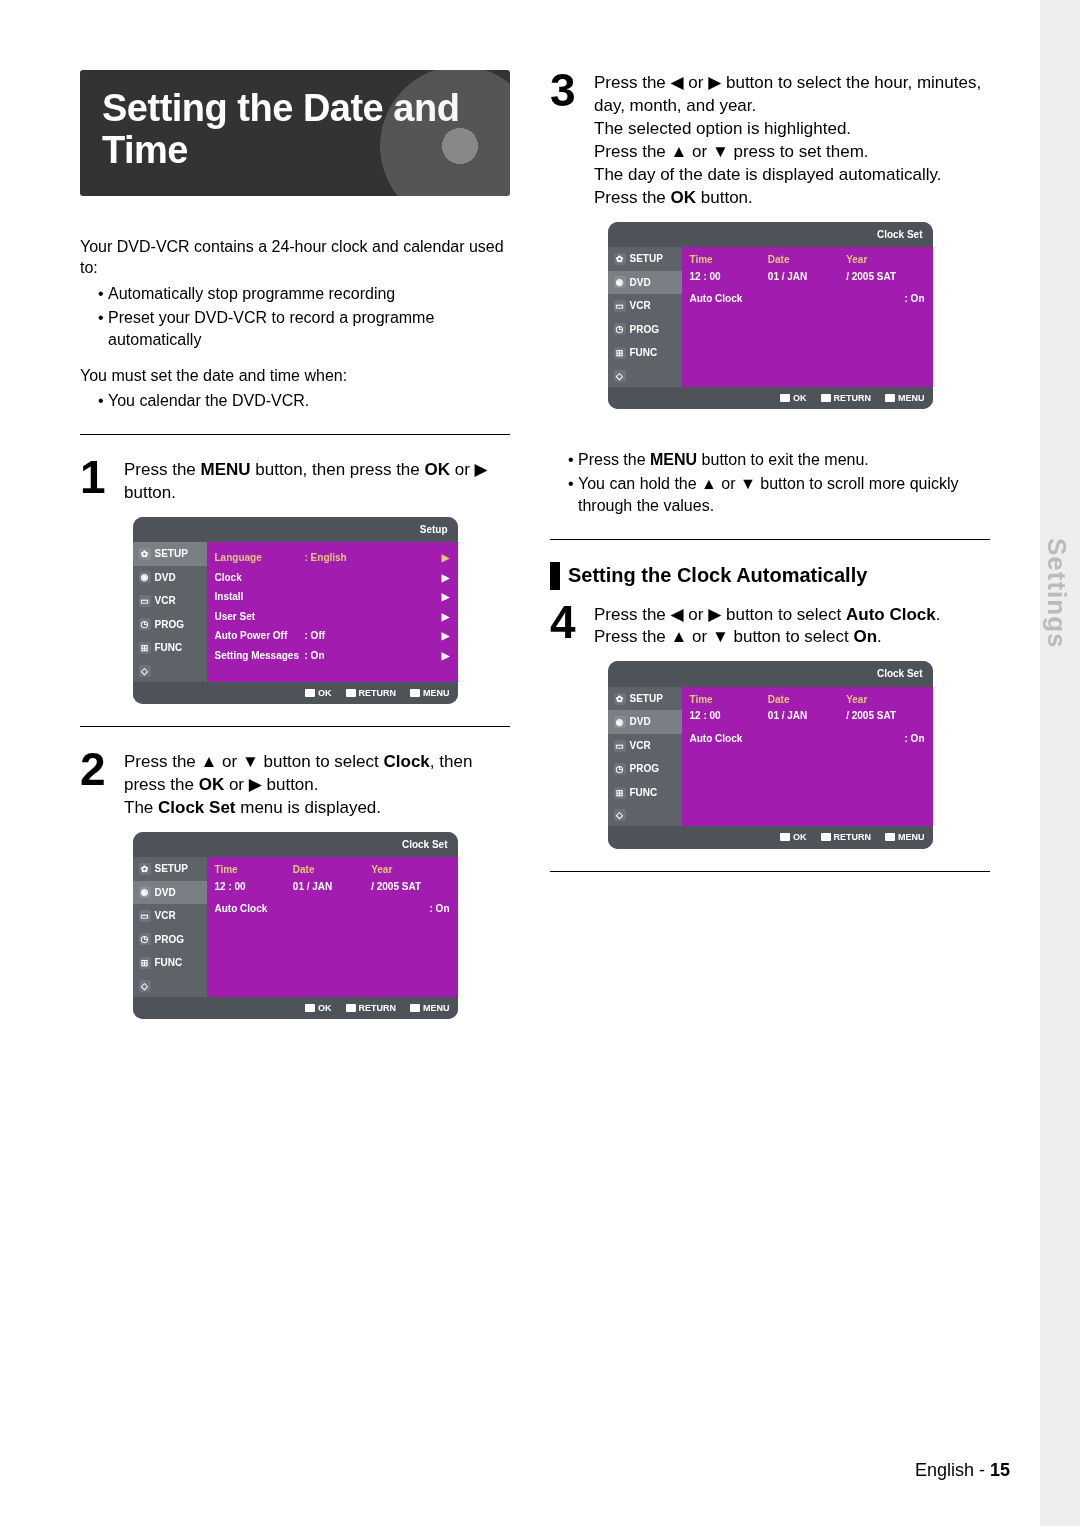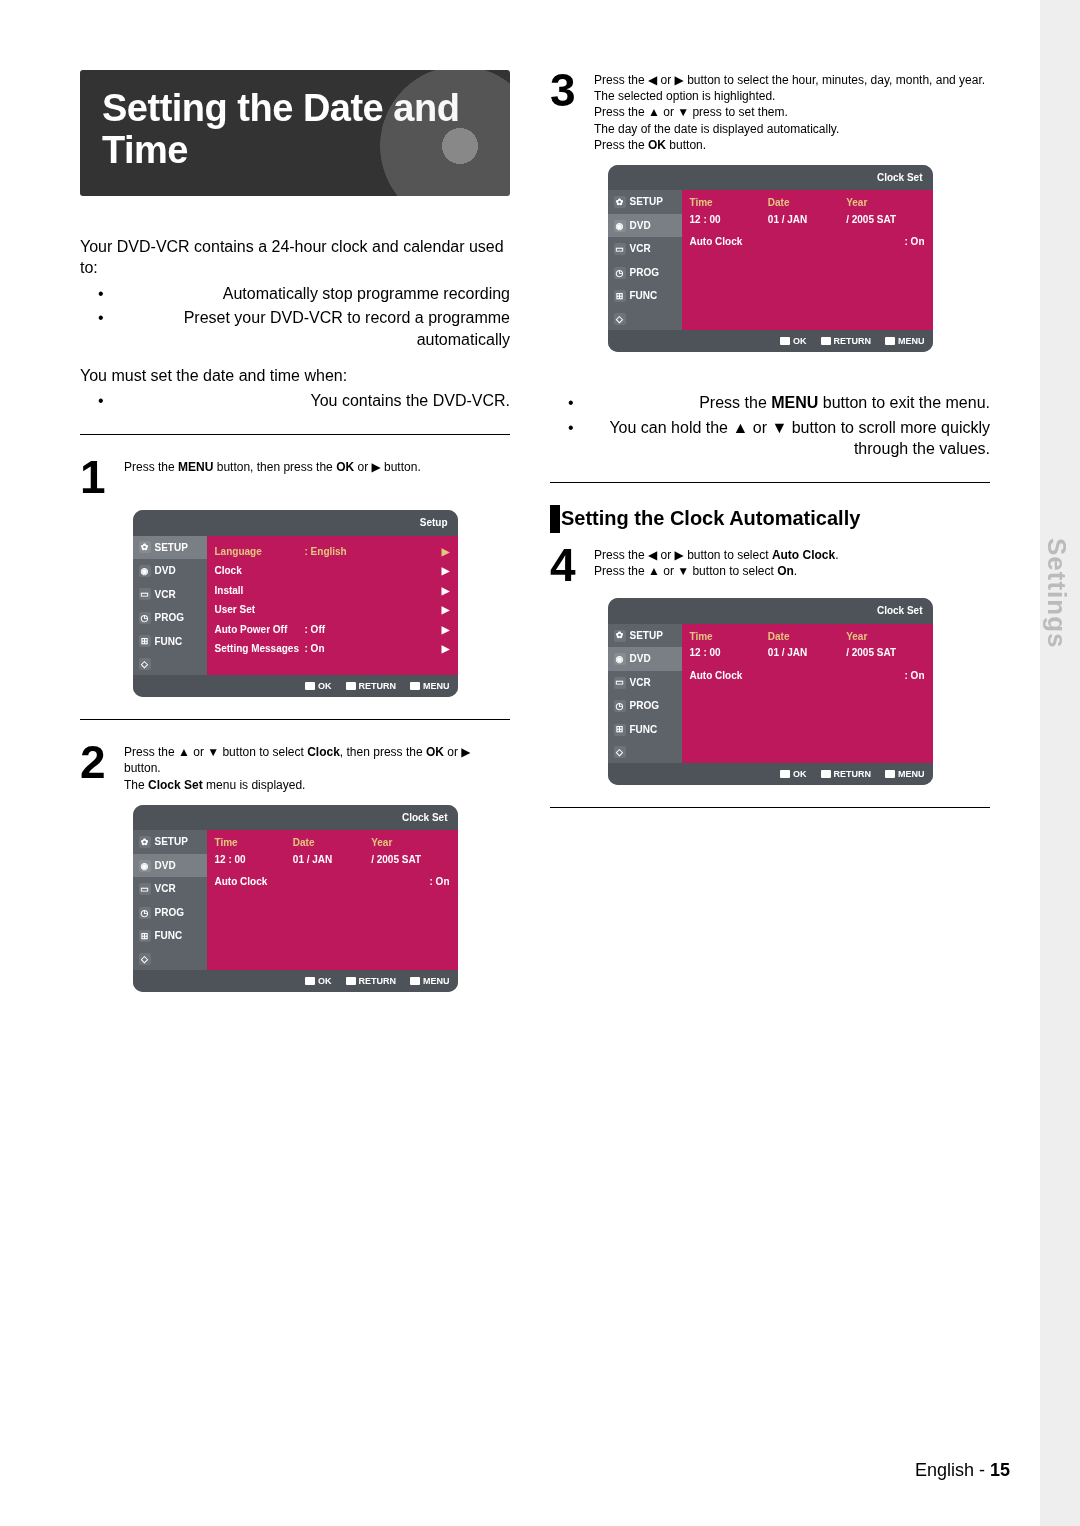--- a/index.html
+++ b/index.html
@@ -5,48 +5,48 @@
   * { box-sizing: border-box; margin: 0; padding: 0; }
   body { font-family: Arial, sans-serif; background: #fff; width: 1080px; height: 1526px; position: relative; color: #000; font-size: 17px; line-height: 1.35; }
   .page { padding: 70px 60px 40px 80px; position: relative; }
   .columns { display: flex; gap: 40px; }
   .colL { width: 430px; }
   .colR { width: 440px; }
   .hero { background: #333; color: #fff; padding: 18px 22px 24px 22px; margin-bottom: 24px; border-radius: 3px; position: relative; overflow: hidden; }
   .hero h1 { font-size: 38px; font-weight: bold; font-family: Arial, sans-serif; line-height: 1.1; letter-spacing: -0.5px; }
   .hero-disc { position: absolute; right: -30px; bottom: -30px; width: 160px; height: 160px; border-radius: 50%; background: radial-gradient(circle at 50% 50%, #888 0 18px, #555 18px 20px, rgba(220,220,220,0.2) 20px 80px, rgba(80,80,80,0.2) 80px); }
   .intro { font-size: 16px; margin-top: 40px; }
-  .intro ul { padding-left: 12px; margin: 4px 0 14px 6px; text-align: right; }
+  .intro ul { padding-left: 12px; margin: 4px 0 14px 6px; }
   .intro li { list-style: none; position: relative; padding-left: 10px; margin-bottom: 3px; }
   .intro li:before { content: "•"; position: absolute; left: 0; }
   hr.sep { border: none; border-top: 1px solid #000; margin: 22px 0; }
   .step { display: flex; gap: 10px; margin-bottom: 12px; }
   .stepnum { font-size: 46px; font-weight: bold; font-family: Arial; line-height: 0.9; min-width: 34px; }
-  .steptxt { font-size: 12px; padding-top: 2px; flex: 1; }
+  .steptxt { font-size: 17px; padding-top: 2px; flex: 1; }
   .bold { font-weight: bold; }
   .osd { width: 325px; margin: 12px auto 14px auto; border-radius: 10px; background: #5e636a; color: #fff; font-family: Arial; font-size: 10px; font-weight: bold; overflow: hidden; }
   .osd-header { text-align: right; padding: 6px 10px; font-size: 10px; background: #4e535a; }
   .osd-body { display: flex; }
   .osd-side { width: 74px; }
   .osd-tab { display: flex; align-items: center; gap: 4px; padding: 5px 6px; font-size: 10px; }
   .osd-tab.sel { background: #7a7f85; }
   .osd-tab .tico { width: 12px; height: 12px; display: inline-flex; align-items: center; justify-content: center; font-size: 9px; background: rgba(255,255,255,0.1); border-radius: 2px; }
-  .osd-main { flex: 1; background: #be185d; padding: 6px 8px; }
+  .osd-main { flex: 1; background: #a21caf; padding: 6px 8px; }
   .osd-row { display: flex; justify-content: space-between; align-items: center; padding: 3px 0; color: #fff; }
   .osd-row.alt { color: #e3c77d; }
   .osd-row .c1 { width: 90px; }
   .osd-row .c2 { width: 70px; }
   .osd-row .c3 { flex: 1; text-align: right; }
   .osd-bar { background: #4e535a; padding: 5px 8px; display: flex; gap: 14px; justify-content: flex-end; font-size: 9px; }
   .osd-bar span { display: inline-flex; align-items: center; gap: 3px; }
   .osd-bar .bico { display: inline-block; width: 10px; height: 8px; background: #fff; border-radius: 1px; }
   .osd-cols3 { display: flex; }
   .osd-cols3 > div { flex: 1; }
   .osd-cols3 .h { color: #e3c77d; margin-bottom: 3px; }
-  .subh { display: flex; align-items: flex-start; gap: 1px; margin: 16px 0 12px 0; }
+  .subh { display: flex; align-items: flex-start; gap: 8px; margin: 16px 0 12px 0; }
   .subh .bar { width: 10px; height: 28px; background: #000; }
   .subh h2 { font-size: 20px; font-weight: bold; }
   .sidetab { position: absolute; right: 0; top: 0; width: 40px; height: 1526px; background: #eee; }
   .sidetab-label { position: absolute; right: 6px; top: 538px; writing-mode: vertical-rl; text-orientation: mixed; font-size: 26px; font-weight: bold; color: #bbb; letter-spacing: 1px; }
   .footer { position: absolute; bottom: 44px; right: 70px; font-size: 18px; margin-left: 30px; }
   .footer .b { font-weight: bold; }
   .triR:before{content:"▶";}
 </style>
 </head>
 <body>
@@ -65,21 +65,21 @@
       </div>
 
       <div class="intro">
         <p>Your DVD-VCR contains a 24-hour clock and calendar used to:</p>
         <ul>
           <li>Automatically stop programme recording</li>
           <li>Preset your DVD-VCR to record a programme automatically</li>
         </ul>
         <p>You must set the date and time when:</p>
         <ul>
-          <li>You contains the DVD-VCR.</li>
+          <li>You calendar the DVD-VCR.</li>
         </ul>
       </div>
 
       <hr class="sep">
 
       <div class="step">
         <div class="stepnum">1</div>
         <div class="steptxt">
           <span>Press the </span><span class="bold">MENU</span><span> button, then press the </span><span class="bold">OK</span><span> or ▶ button.</span>
         </div>

